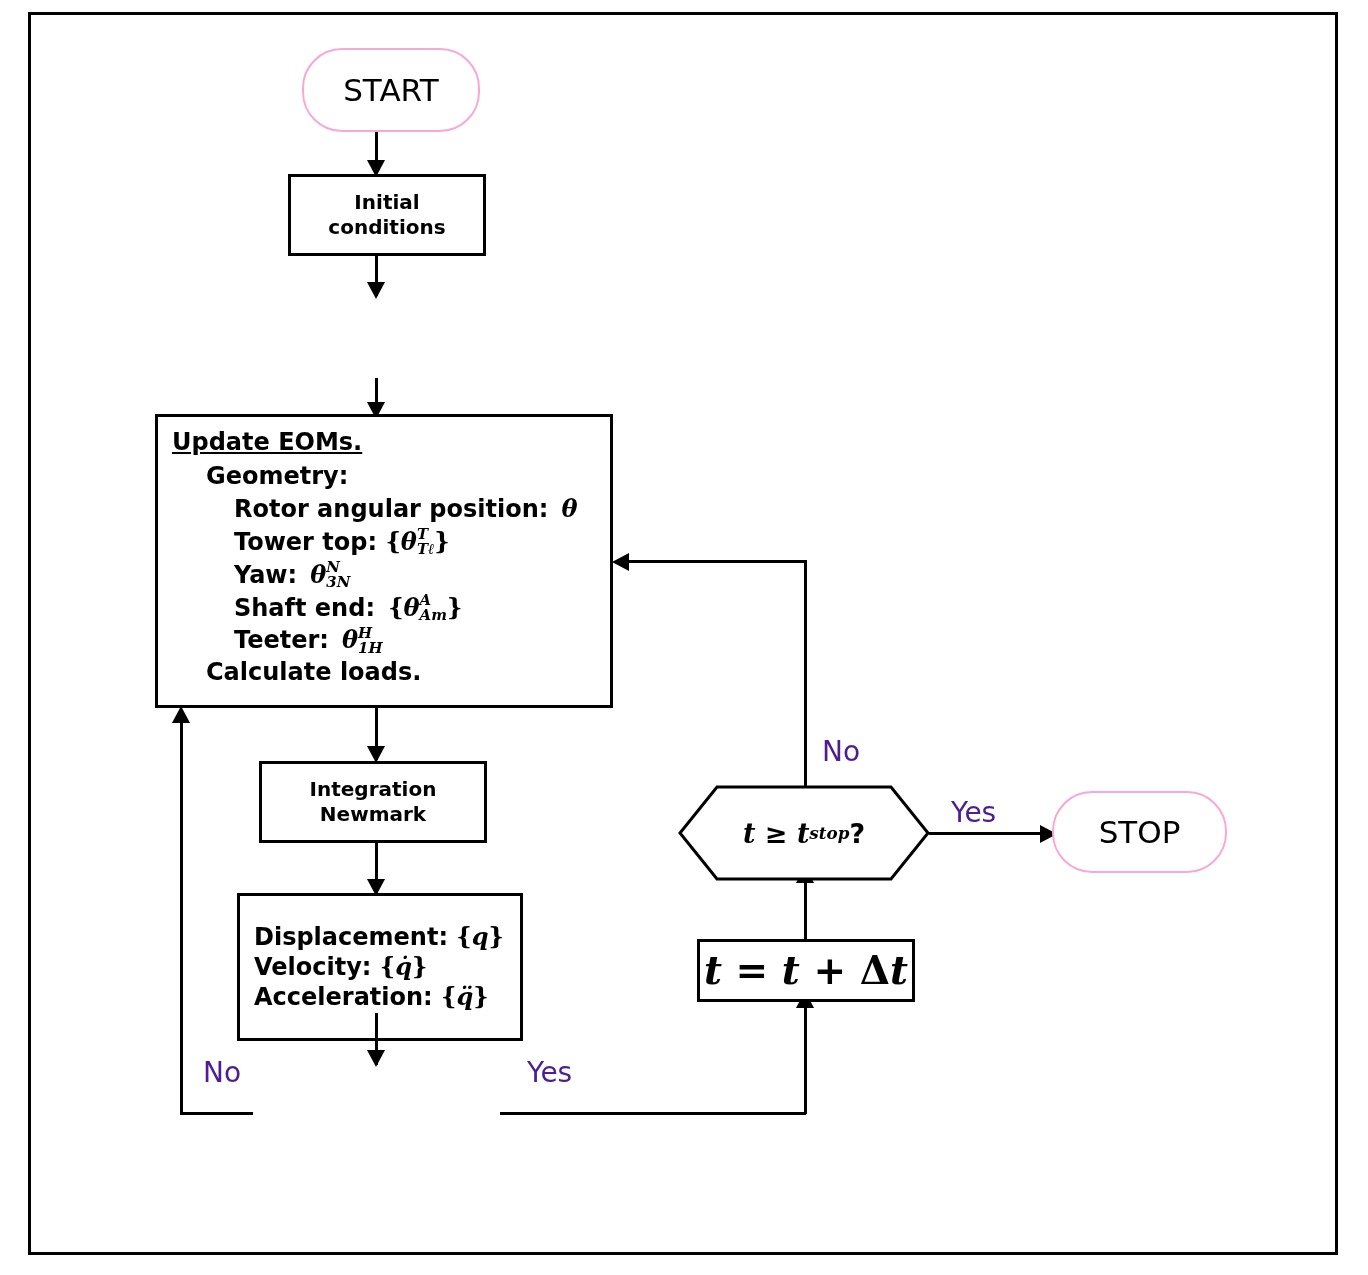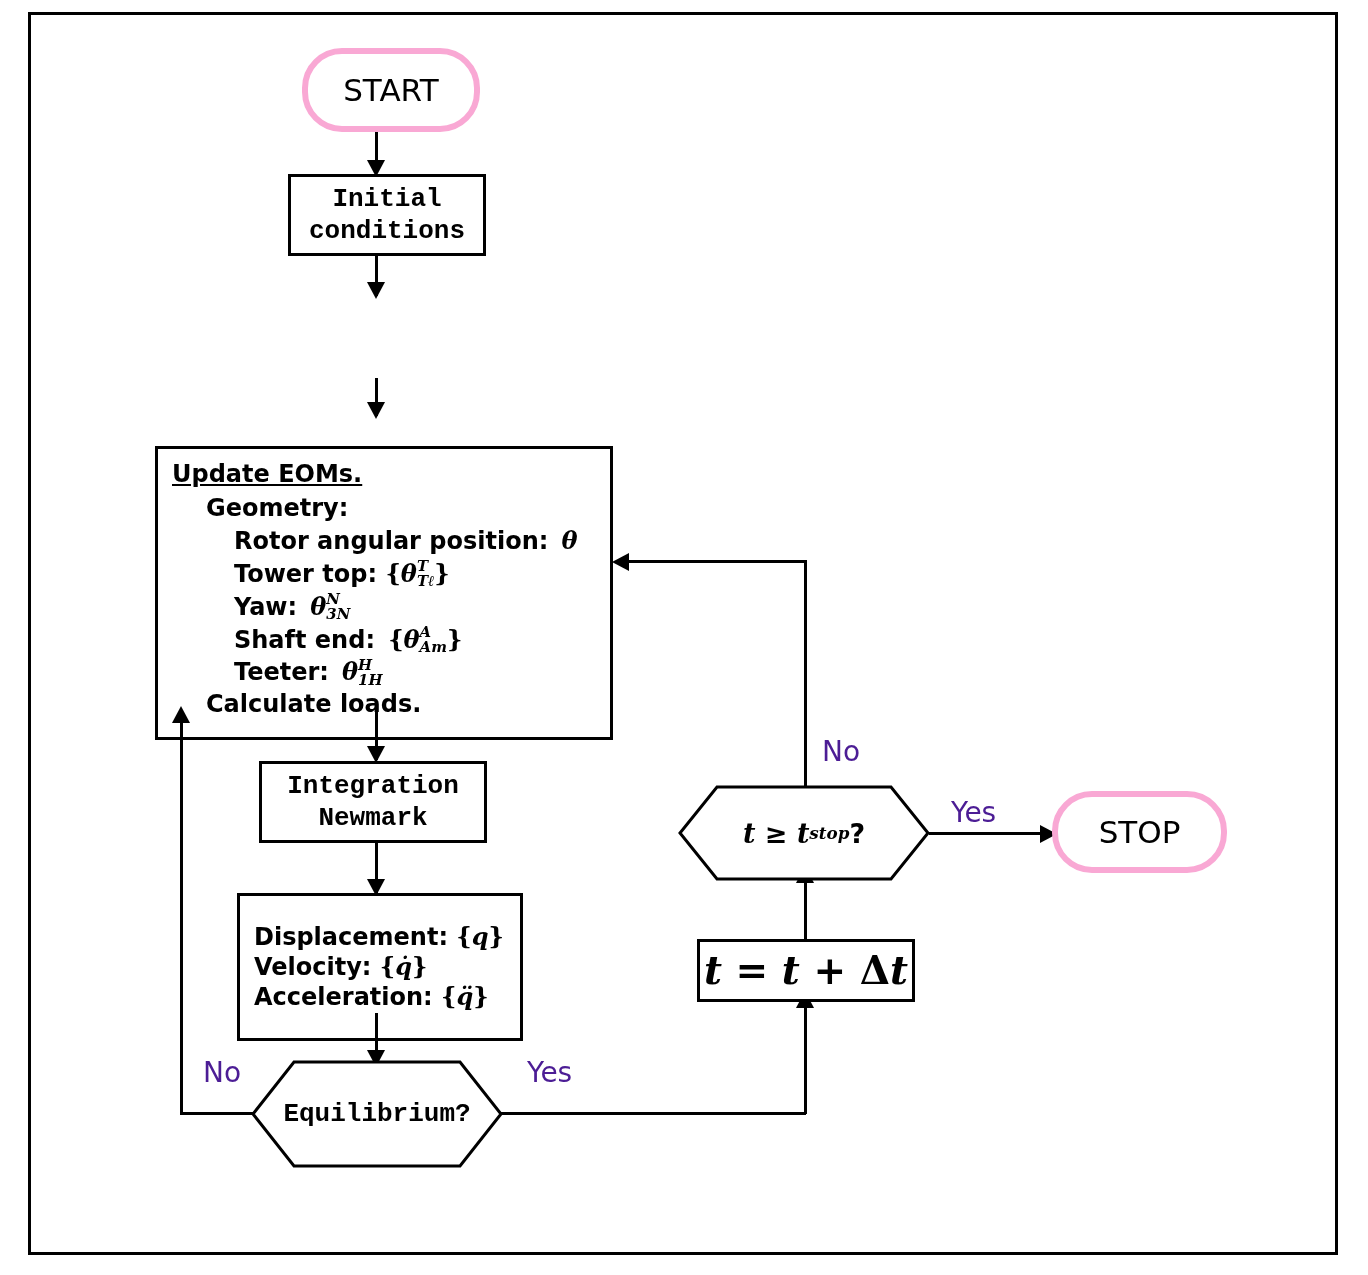--- a/index.html
+++ b/index.html
@@ -33,36 +33,35 @@
     flex-direction: column;
     align-items: center;
     justify-content: center;
     color: #000;
     background: #fff;
   }
   .rect {
     border: 3px solid #000;
   }
   .stadium {
-    border: 6px solid #f9a8d4;
+    border: 2px solid #f9a8d4;
     border-radius: 40px;
   }
   .label-line {
     line-height: 1.25;
     white-space: nowrap;
   }
   .bold {
     font-weight: bold;
   }
   .big {
     font-size: 31px;
   }
   .mid {
-    font-size: 26px;
-    font-family: Liberation Mono, monospace;
+    font-size: 20px;
   }
   .small {
     font-size: 24px;
   }
   
   .vline {
     position: absolute;
     width: 3px;
     background: #000;
   }
@@ -184,21 +183,21 @@
     <span class="label-line mid bold">conditions</span>
   </div>
 
   <div class="vline" style="left:375px; top:256px; height:40px;"></div>
   <div class="arrowhead-down" style="left:367px; top:282px;"></div>
 
 
   <div class="vline" style="left:375px; top:378px; height:38px;"></div>
   <div class="arrowhead-down" style="left:367px; top:402px;"></div>
 
-  <div class="eom" style="left:155px; top:414px; width:458px; height:294px;margin-top:32px;">
+  <div class="eom" style="left:155px; top:414px; width:458px; height:294px;">
     <div class="row r1"><span>Update EOMs.</span></div>
     <div class="row ind1"><span>Geometry:</span></div>
 
     <div class="row ind2">
       <span>Rotor angular position:</span>
       <span class="mathi"> θ</span>
     </div>
 
     <div class="row ind2">
       <span>Tower top:</span>
@@ -245,26 +244,20 @@
     </div>
     <div class="label-line small bold">
       <span>Acceleration:</span>
       <span class="mathn">{</span><span class="mathi">q̈</span><span class="mathn">}</span>
     </div>
   </div>
 
   <div class="vline" style="left:375px; top:1013px; height:52px;"></div>
   <div class="arrowhead-down" style="left:367px; top:1050px;"></div>
 
-  <div class="hex" style="left:250px; top:1059px; width:254px; height:110px;">
-    <svg width="254" height="110" viewBox="0 0 254 110">
-      <polygon points="44,3 210,3 251,55 210,107 44,107 3,55" fill="#ffffff" stroke="#000000" stroke-width="3"></polygon>
-    </svg>
-    <div class="hex-text mid bold">Equilibrium?</div>
-  </div>
 
   <div class="edge-label" style="left:203px; top:1056px;">No</div>
   <div class="hline" style="left:180px; top:1112px; width:73px;"></div>
   <div class="vline" style="left:180px; top:718px; height:396px;"></div>
   <div class="arrowhead-up" style="left:172px; top:706px;"></div>
 
   <div class="edge-label" style="left:527px; top:1056px;">Yes</div>
   <div class="hline" style="left:500px; top:1112px; width:306px;"></div>
   <div class="vline" style="left:804px; top:1002px; height:112px;"></div>
   <div class="arrowhead-up" style="left:796px; top:991px;"></div>

